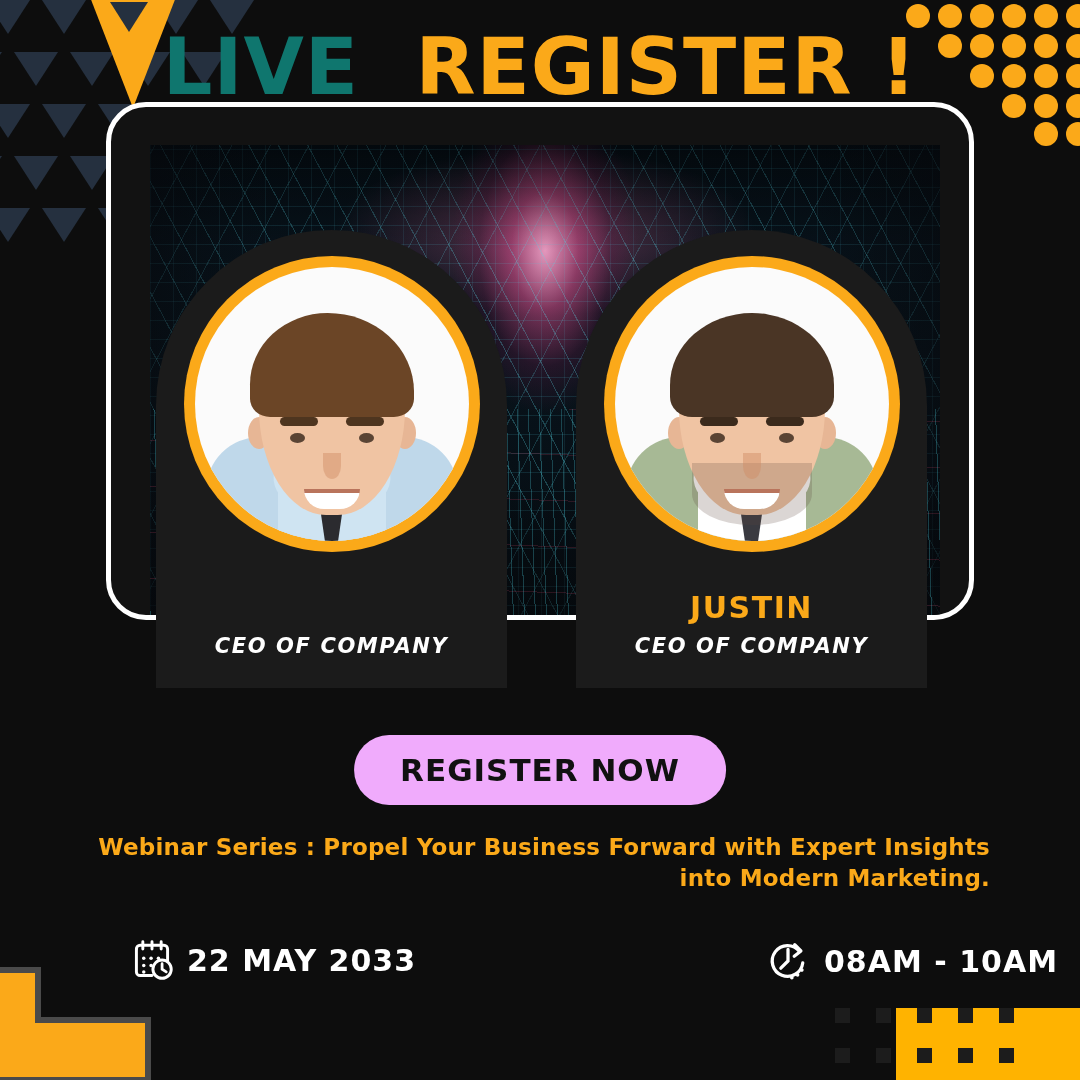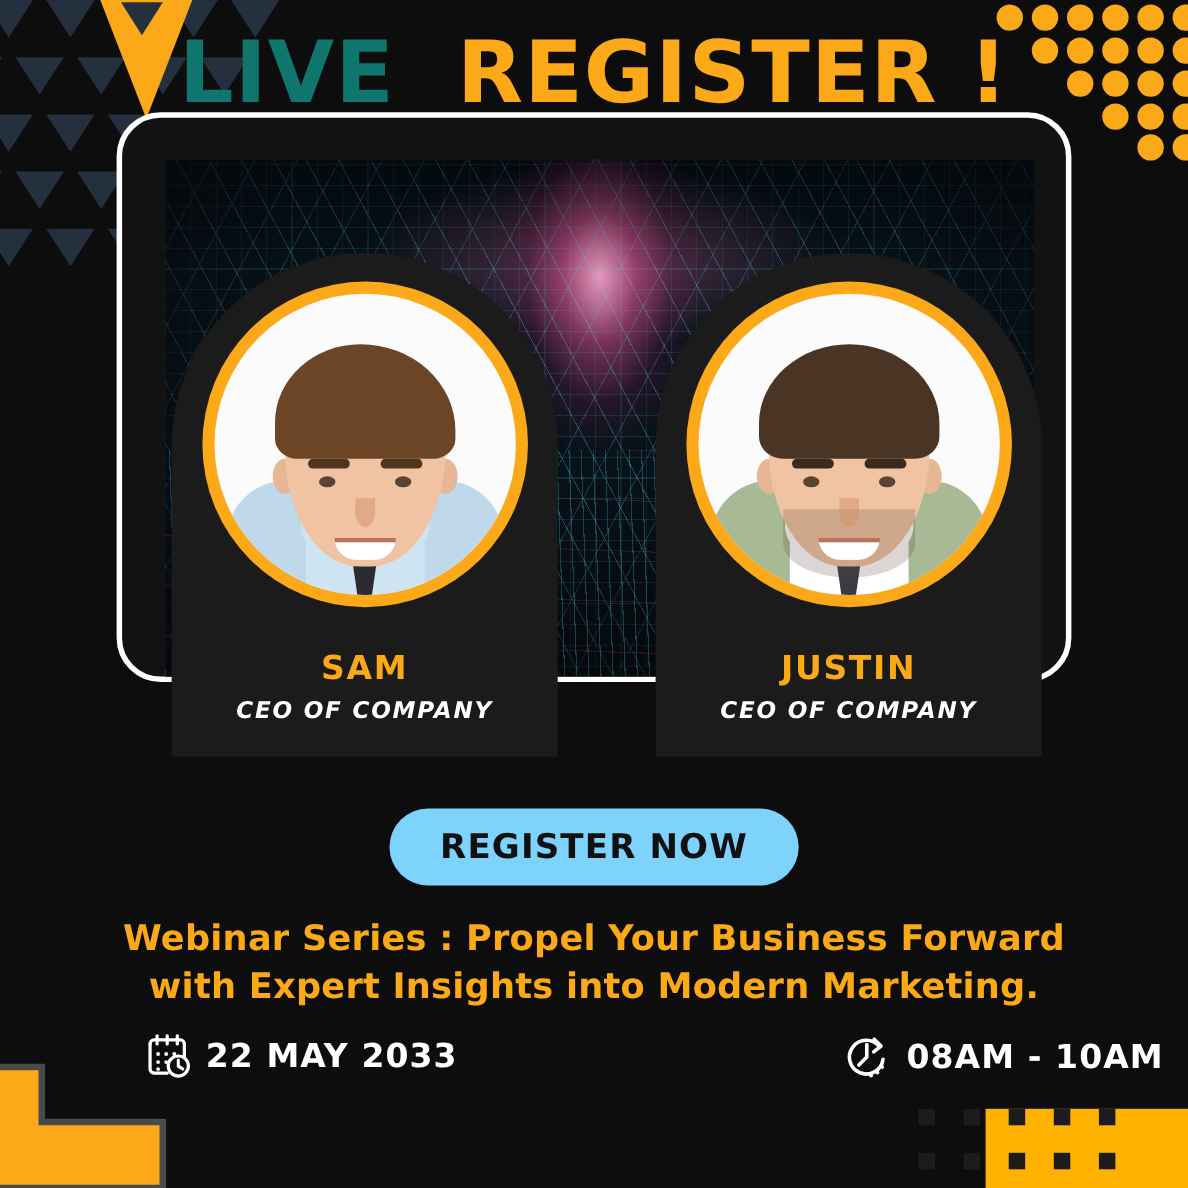--- a/index.html
+++ b/index.html
@@ -94,21 +94,21 @@
   .speaker {
     position:absolute;
     width:351px; height:458px;
     top:230px;
     background:#1b1b1b;
     border-radius:176px 176px 0 0;
     z-index:7;
     text-align:center;
   }
   #speaker-0 { left:156px; }
-  #speaker-1 { left:596px; }
+  #speaker-1 { left:576px; }
 
   .ph-wrap {
     position:absolute;
     left:50%; transform:translateX(-50%);
     top:26px;
     width:296px; height:296px;
     border-radius:50%;
     background:#FBA919;
     padding:11px;
   }
@@ -155,39 +155,39 @@
     font-family:"DejaVu Sans", sans-serif;
     font-style:italic;
   }
 
   
   #register {
     position:absolute;
     left:50%; transform:translateX(-50%);
     top:735px;
     padding:17px 46px;
-    background:#7dd3fc;
+    background:#f0abfc;
     color:#111111;
     border:none;
     border-radius:40px;
     font-size:31px;
     font-weight:bold;
     letter-spacing:1px;
     font-family:"DejaVu Sans", sans-serif;
     cursor:pointer;
     z-index:8;
   }
 
   
   #desc {
     position:absolute;
     left:90px; right:90px; top:832px;
-    text-align:center;
+    text-align:right;
     color:#FBA919;
-    font-size:32px;
+    font-size:23px;
     font-weight:bold;
     line-height:1.35;
     letter-spacing:.2px;
     font-family:"DejaVu Sans", sans-serif;
     z-index:8;
   }
 
   
   .meta {
     position:absolute;
@@ -314,21 +314,20 @@
       <div class="p-face"></div>
       <div class="p-hair" style="background:#6b4526;border-radius:54% 60% 14% 14%/78% 86% 20% 20%;"></div>
       <div class="p-brow l" style="background:#4e351f;"></div>
       <div class="p-brow r" style="background:#4e351f;"></div>
       <div class="p-eye l"></div>
         <div class="p-eye r"></div>
       <div class="p-nose"></div>
       <div class="p-mouth"></div>
     </div>
   </div>
-  <div class="s-name">SAM</div>
   <div class="s-role">CEO OF COMPANY</div>
 </div>
 
 <div class="speaker" id="speaker-1">
   <div class="ph-wrap">
     <div class="ph">
       <div class="p-body" style="background:#a7b995;"></div>
       <div class="p-shirt" style="background:#ffffff;"></div>
       <div class="p-collarL" style="background:#ffffff;"></div>
       <div class="p-collarR" style="background:#ffffff;"></div>

